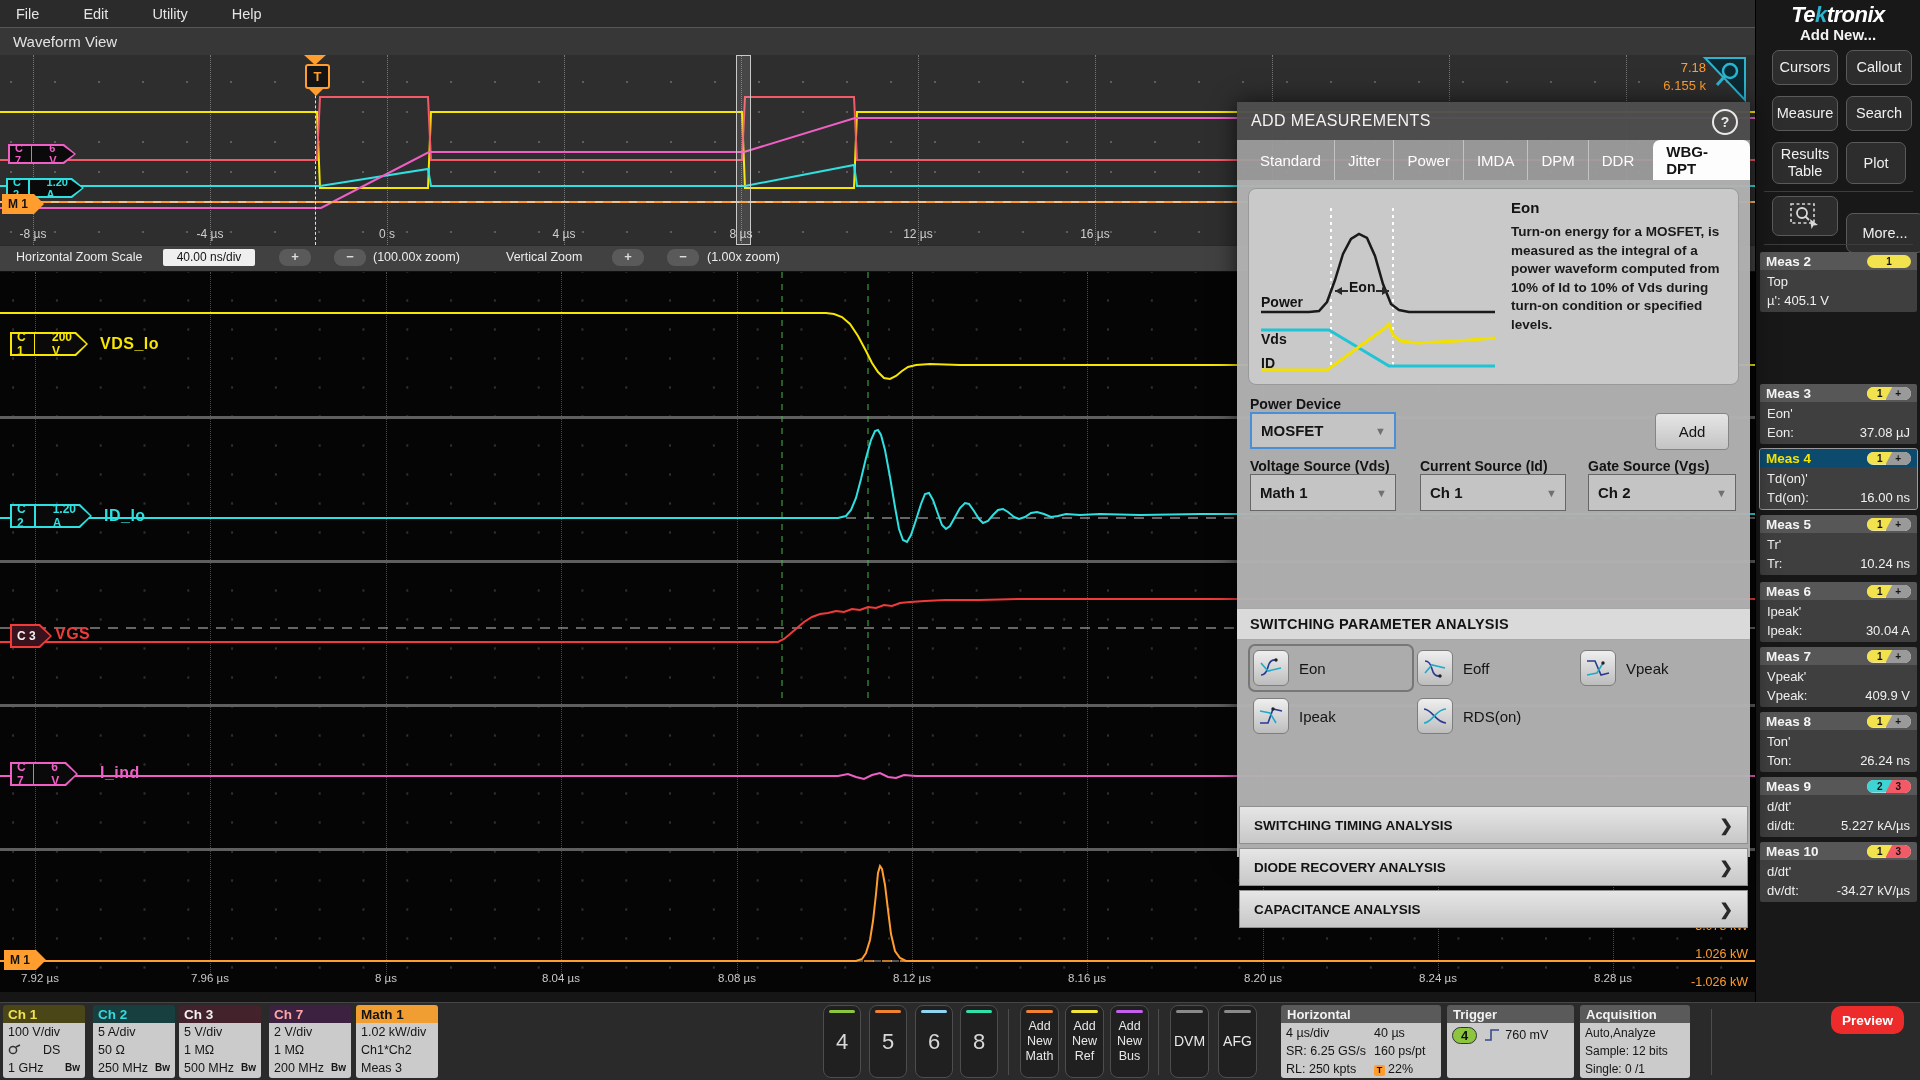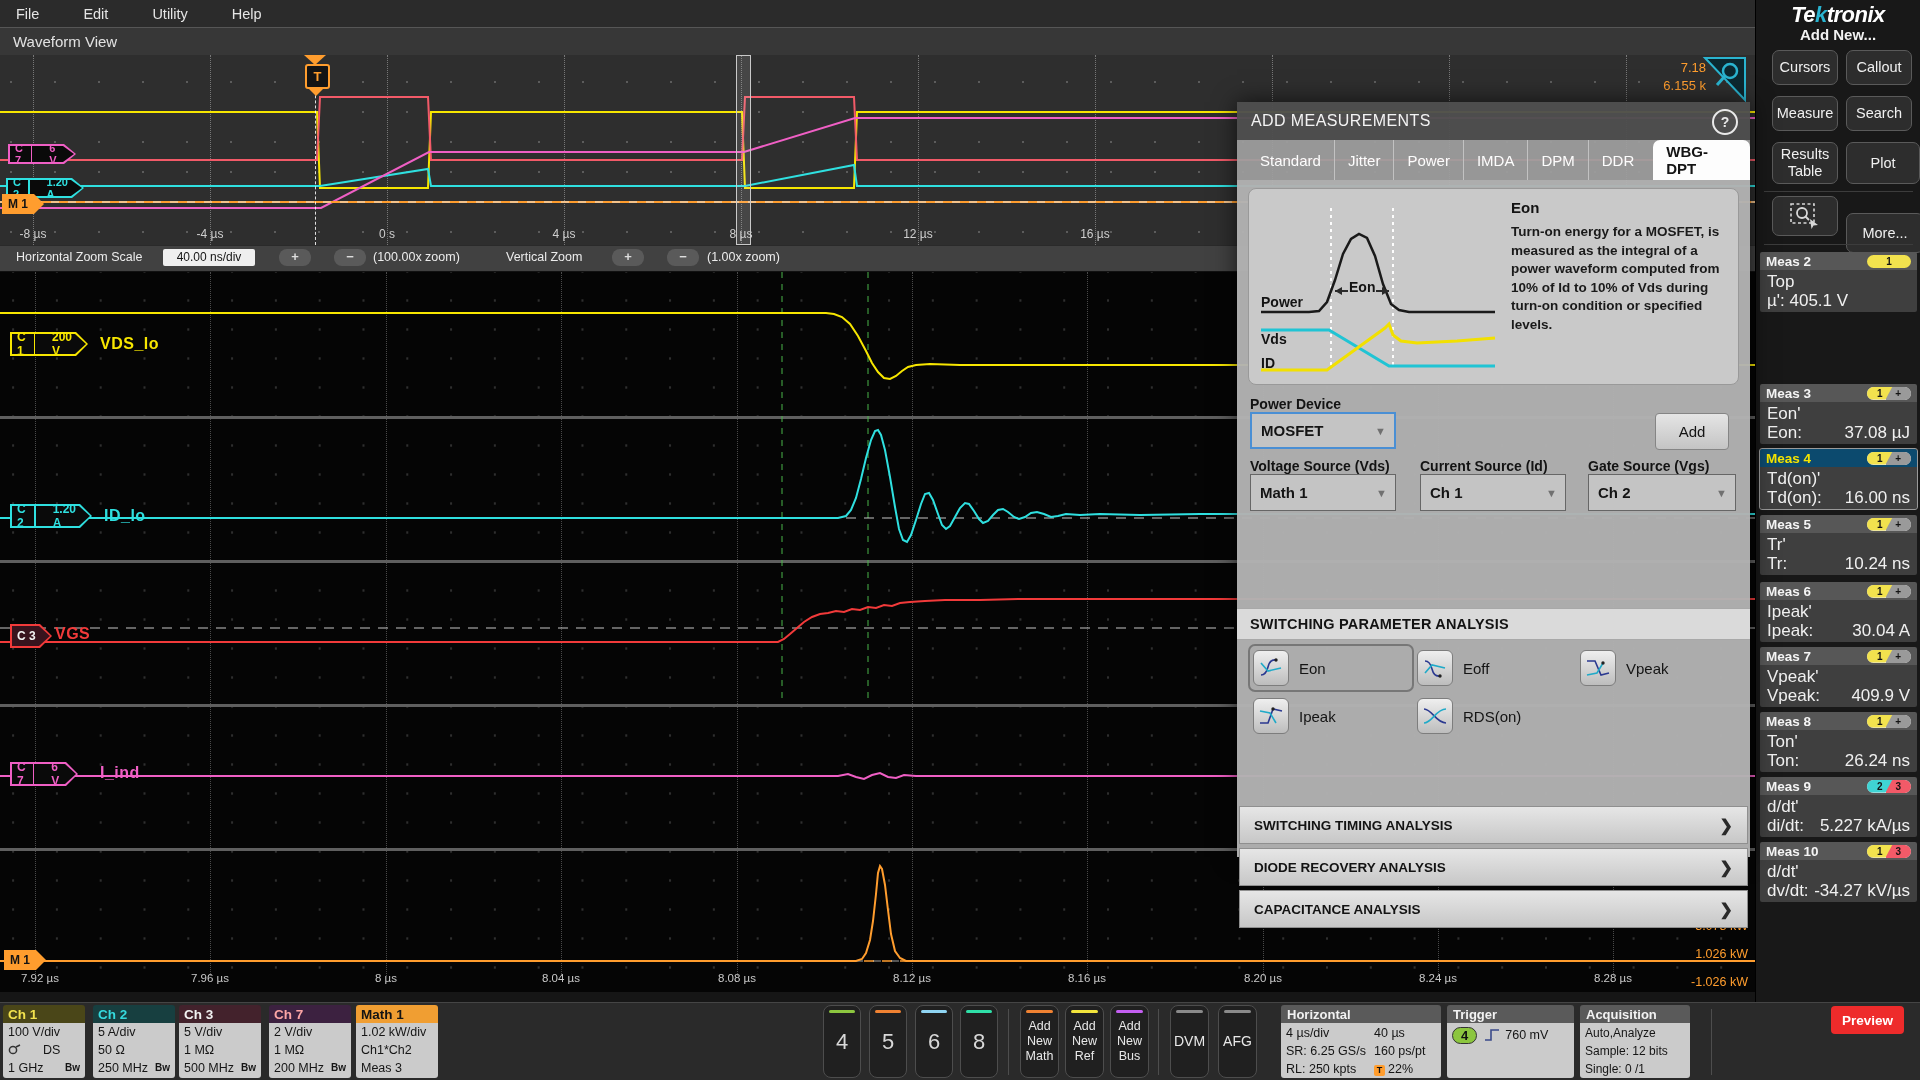--- a/index.html
+++ b/index.html
@@ -74,21 +74,21 @@
 
   
   .sidebar{position:absolute;left:1755px;top:0;width:165px;height:1002px;background:#181818;border-left:1px solid #000;box-sizing:border-box;}
   .logo{position:absolute;top:2px;left:0;width:100%;text-align:center;font-size:22px;font-weight:900;font-style:italic;color:#fff;letter-spacing:-.5px;}
   .logo .k{color:#2ab4d0;}
   .addnew{position:absolute;top:26px;left:0;width:100%;text-align:center;font-size:15px;font-weight:bold;color:#f2f2f2;}
   .sbtn{position:absolute;background:#2d2d2d;border:1px solid #5a5a5a;border-radius:7px;color:#f0f0f0;font-size:14.5px;display:flex;align-items:center;justify-content:center;text-align:center;box-sizing:border-box;line-height:17px;}
   .sdiv{position:absolute;left:8px;width:149px;height:1px;background:#3c3c3c;}
   .meas{position:absolute;left:4px;width:157px;height:60px;border-radius:2px;overflow:hidden;}
   .meas-h{height:18px;background:#575757;display:flex;align-items:center;padding:0 6px;font-size:13.5px;font-weight:bold;color:#f5f5f5;}
-  .meas-b{height:42px;background:#3f3f3f;font-size:17px;color:#f0f0f0;padding:2px 7px 0 7px;box-sizing:border-box;line-height:19px;}
+  .meas-b{height:42px;background:#3f3f3f;font-size:13px;color:#f0f0f0;padding:2px 7px 0 7px;box-sizing:border-box;line-height:19px;}
   .meas-b .l2{display:flex;justify-content:space-between;}
   .meas.sel{outline:1px solid #9a9a9a;}
   .meas.sel .meas-h{background:#0c4a6e;color:#f5e400;}
   .pill{margin-left:auto;display:flex;width:44px;height:13px;border-radius:7px;overflow:hidden;background:#e8e8e8;font-size:10px;line-height:13px;font-weight:bold;color:#141414;text-align:center;}
   .pillseg{flex:1;}
   .pillseg.diag{clip-path:polygon(0 0,100% 0,calc(100% - 7px) 100%,0 100%);margin-right:-7px;}
 
   
   .bottombar{position:absolute;left:0;top:1002px;width:1920px;height:78px;background:#2a2a2a;border-top:1px solid #454545;box-sizing:border-box;}
   .substrip{position:absolute;left:0;top:992px;width:1755px;height:10px;background:#161616;}
@@ -102,21 +102,21 @@
   .numbtn .stripe,.xbtn .stripe{position:absolute;left:5px;right:5px;top:4px;height:3px;border-radius:2px;}
   .xbtn{position:absolute;top:2px;width:39px;height:73px;background:#202020;border:1px solid #4d4d4d;border-radius:8px;box-sizing:border-box;color:#e8e8e8;display:flex;align-items:center;justify-content:center;text-align:center;font-size:12.5px;line-height:15px;}
   .vsep{position:absolute;top:6px;height:66px;width:1px;background:#4d4d4d;}
   .infocard{position:absolute;top:2px;height:73px;border-radius:3px;overflow:hidden;}
   .infocard .h{height:18px;background:#5a5a5a;color:#f2f2f2;font-size:13px;font-weight:bold;display:flex;align-items:center;padding-left:6px;}
   .infocard .b{height:55px;background:#cbcbcb;color:#151515;font-size:12.5px;line-height:18px;padding:1px 5px 0 5px;box-sizing:border-box;}
   .infocard .row{display:flex;align-items:center;}
   .infocard .row .c2{position:absolute;left:88px;}
   .tposicon{display:inline-block;width:11px;height:11px;background:#ff9d2e;color:#111;font-size:9px;font-weight:bold;text-align:center;line-height:11px;border-radius:2px;margin-right:3px;}
   .trigpill{display:inline-block;background:#8cc63f;border:1px solid #333;border-radius:9px;padding:0 8px;font-size:13px;font-weight:bold;color:#111;line-height:15px;margin-right:7px;}
-  .preview{position:absolute;left:1831px;top:3px;width:73px;height:28px;background:#ee2b2b;border-radius:4px;color:#fff;font-size:13.5px;font-weight:bold;display:flex;align-items:center;justify-content:center;}
+  .preview{position:absolute;left:1831px;top:3px;width:73px;height:28px;background:#ee2b2b;border-radius:10px;color:#fff;font-size:13.5px;font-weight:bold;display:flex;align-items:center;justify-content:center;}
 </style>
 </head>
 <body>
 
 <div class="screen">
 
   <div class="menubar">
     <span>File</span>
     <span>Edit</span>
     <span>Utility</span>
@@ -444,21 +444,21 @@
       </div>
     <div class="sbtn" style="left:16px;top:96px;width:66px;height:35px">
         <span>Measure</span>
       </div>
     <div class="sbtn" style="left:90px;top:96px;width:66px;height:35px">
         <span>Search</span>
       </div>
     <div class="sbtn" style="left:16px;top:142px;width:66px;height:42px">
         <span>Results Table</span>
       </div>
-    <div class="sbtn" style="left:90px;top:142px;width:74px;height:42px">
+    <div class="sbtn" style="left:90px;top:142px;width:60px;height:42px">
         <span>Plot</span>
       </div>
     <div class="sdiv" style="top:191px"></div>
     <div class="sbtn" style="left:16px;top:196px;width:66px;height:40px">
       <svg width="32" height="28" viewBox="0 0 32 28">
         <rect x="2" y="2" width="23" height="19" fill="none" stroke="#d8d8d8" stroke-width="1.6" stroke-dasharray="3,2.5"></rect>
         <circle cx="13" cy="11" r="5" fill="none" stroke="#d8d8d8" stroke-width="1.8"></circle>
         <line x1="16" y1="14" x2="20" y2="18" stroke="#d8d8d8" stroke-width="2"></line>
         <path d="M21,17 L29,23 L24.5,23.5 L22.5,27 Z" fill="#d8d8d8"></path>
       </svg>

